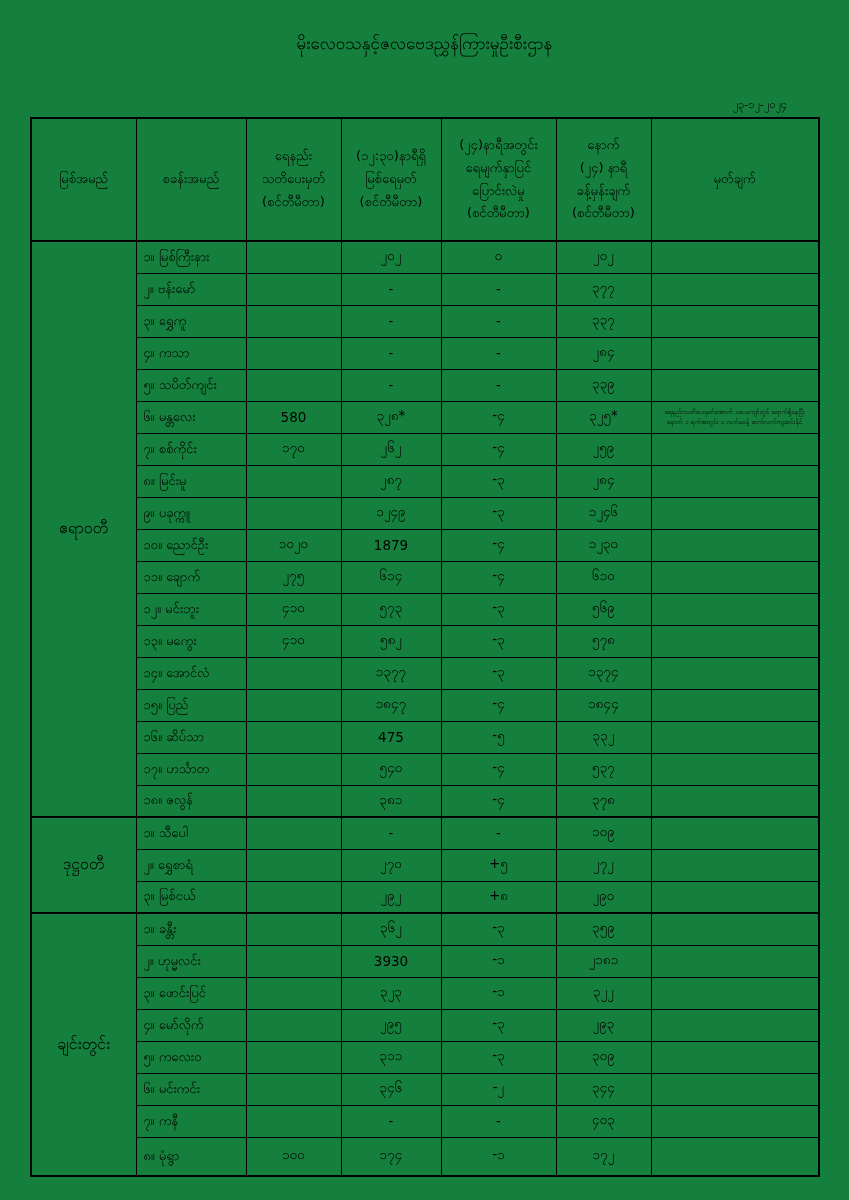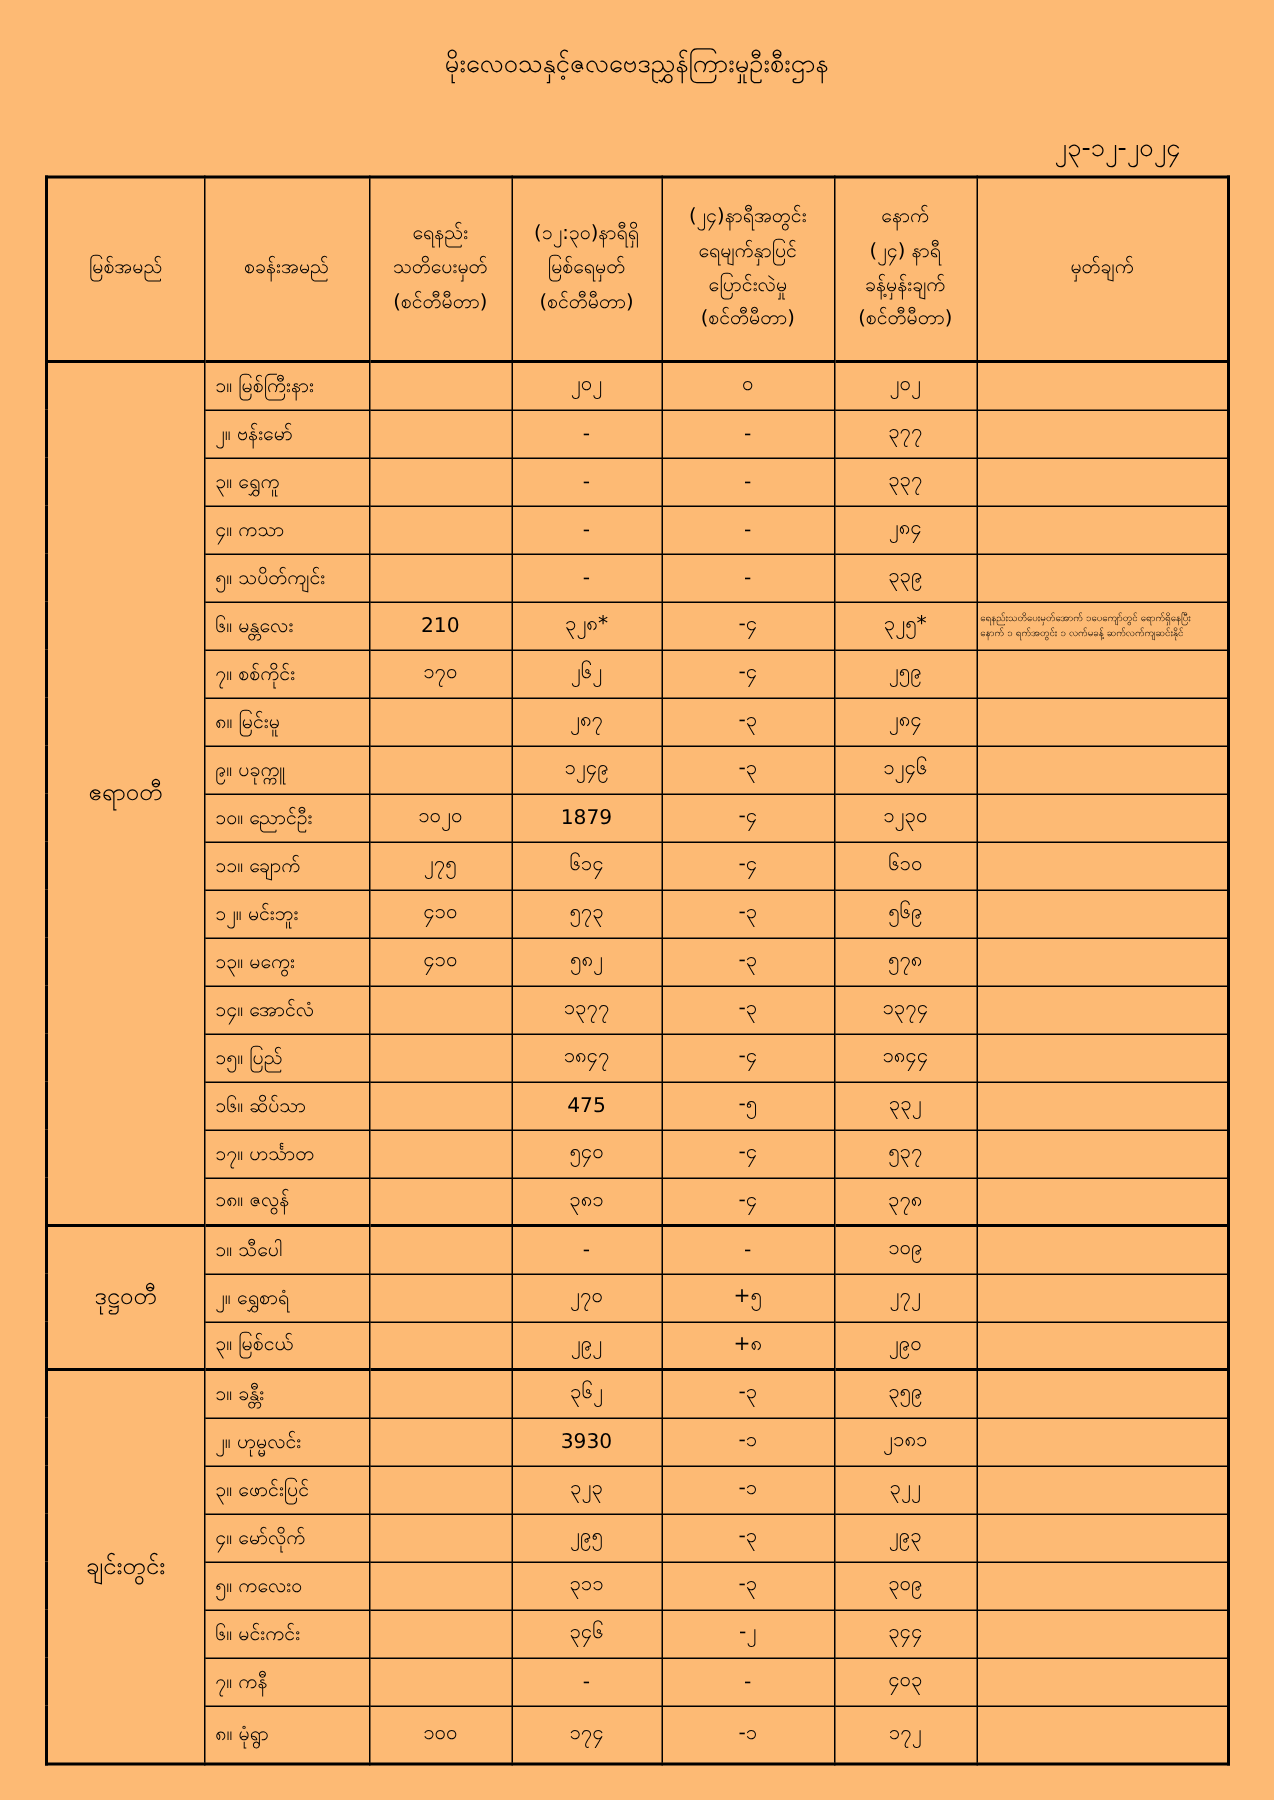--- a/index.html
+++ b/index.html
@@ -1,41 +1,41 @@
 <!DOCTYPE html>
 <html><head>
 <meta charset="utf-8">
 <style>
   html,body{margin:0;padding:0;background:#ffffff;}
   .page{
-    width:849px;height:1200px;background:#fdba74;position:relative;
+    width:849px;height:1200px;background:#15803d;position:relative;
     font-family:"DejaVu Sans",sans-serif;color:#000;overflow:hidden;
   }
   .title-block{padding-top:30px;text-align:center;}
   .title-line{font-size:17px;line-height:1.6;color:#000;}
-  .date-line{position:absolute;top:87px;right:62px;font-size:17px;margin-left:20px;}
+  .date-line{position:absolute;top:97px;right:62px;font-size:11px;margin-left:20px;}
   table.forecast{
     border-collapse:collapse;table-layout:fixed;
     position:absolute;left:30px;top:117px;width:788px;
     border:2px solid #000;
   }
   th,td{border:1px solid #000;padding:0 3px;overflow:hidden;}
   thead tr{height:123px;}
   thead th{
     font-weight:normal;font-size:13px;text-align:center;vertical-align:middle;
     white-space:pre-line;line-height:1.75;border-bottom:2px solid #000;
   }
   tbody tr{height:32px;}
   tbody tr.tall{height:39px;}
   tbody tr.group-start td{border-top:2px solid #000;margin-top:32px;}
   td.river{ text-align:center;font-size:16px;vertical-align:middle;}
   td.station{text-align:left;font-size:13px;padding-left:7px;white-space:nowrap;}
   td.num{text-align:center;font-size:13.5px;}
   td.remark{
-    font-size:6.5px;line-height:1.6;
+    text-align:center;font-size:6.5px;line-height:1.6;
     white-space:pre-line;vertical-align:middle;padding:0 2px;
   }
 </style>
 </head>
 <body>
 
 <div class="page">
 
   <div class="title-block">
     <div class="title-line">မိုးလေဝသနှင့်ဇလဗေဒညွှန်ကြားမှုဦးစီးဌာန</div>
@@ -111,21 +111,21 @@
         <tr>
           <td class="station">၅။ သပိတ်ကျင်း</td>
           <td class="num"></td>
           <td class="num">-</td>
           <td class="num">-</td>
           <td class="num">၃၃၉</td>
           <td class="remark"></td>
         </tr>
         <tr>
           <td class="station">၆။ မန္တလေး</td>
-          <td class="num">210</td>
+          <td class="num">580</td>
           <td class="num">၃၂၈*</td>
           <td class="num">-၄</td>
           <td class="num">၃၂၅*</td>
           <td class="remark">ရေနည်းသတိပေးမှတ်အောက် ၁ပေကျော်တွင် ရောက်ရှိနေပြီး
 နောက် ၁ ရက်အတွင်း ၁ လက်မခန့် ဆက်လက်ကျဆင်းနိုင်</td>
         </tr>
         <tr>
           <td class="station">၇။ စစ်ကိုင်း</td>
           <td class="num">၁၇၀</td>
           <td class="num">၂၆၂</td>

